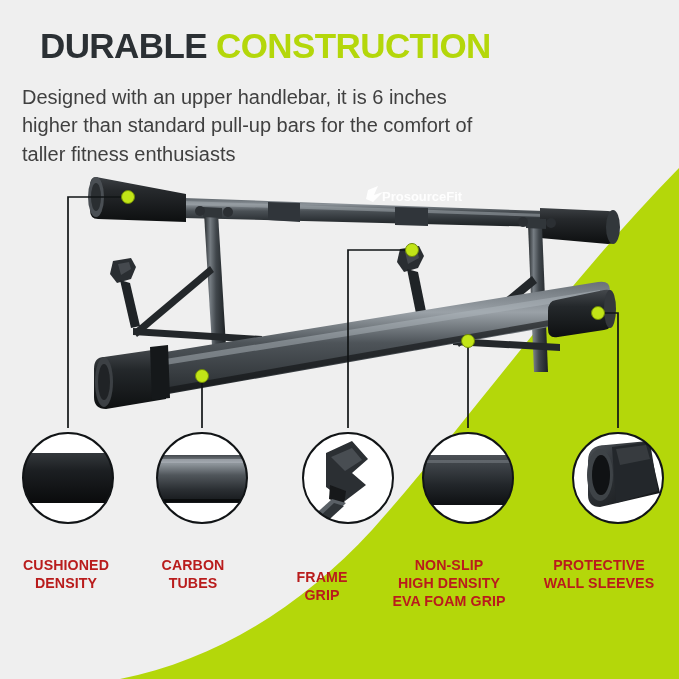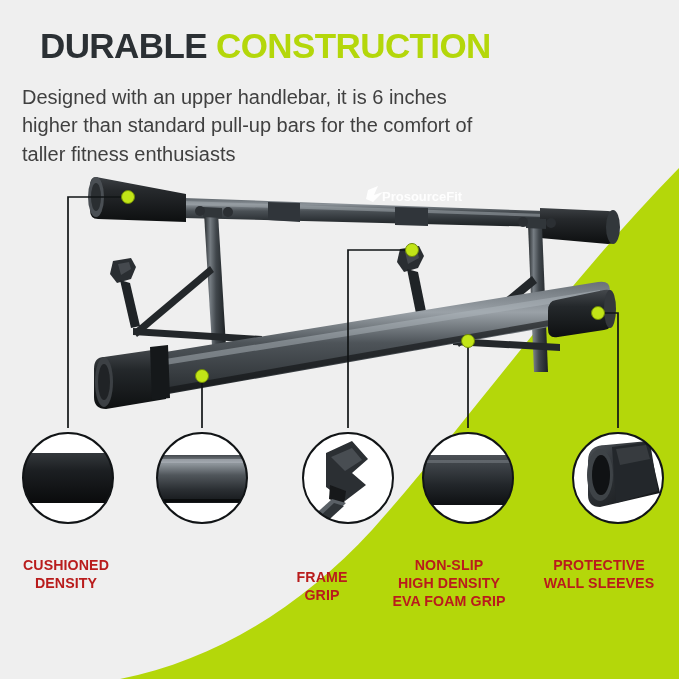--- a/index.html
+++ b/index.html
@@ -308,20 +308,24 @@
       </g>
       <circle cx="618" cy="63" r="45" fill="none" stroke="#111416" stroke-width="2"></circle>
     </g>
   </svg>
 
   <div class="labels">
     <div class="label l0">
       <span>CUSHIONED</span><br>
       <span>DENSITY</span>
     </div>
+    <div class="label l1">
+      <span>CARBON</span><br>
+      <span>TUBES</span>
+    </div>
     <div class="label l2">
       <span>FRAME</span><br>
       <span>GRIP</span>
     </div>
     <div class="label l3">
       <span>NON-SLIP</span><br>
       <span>HIGH DENSITY</span><br>
       <span>EVA FOAM GRIP</span>
     </div>
     <div class="label l4">

